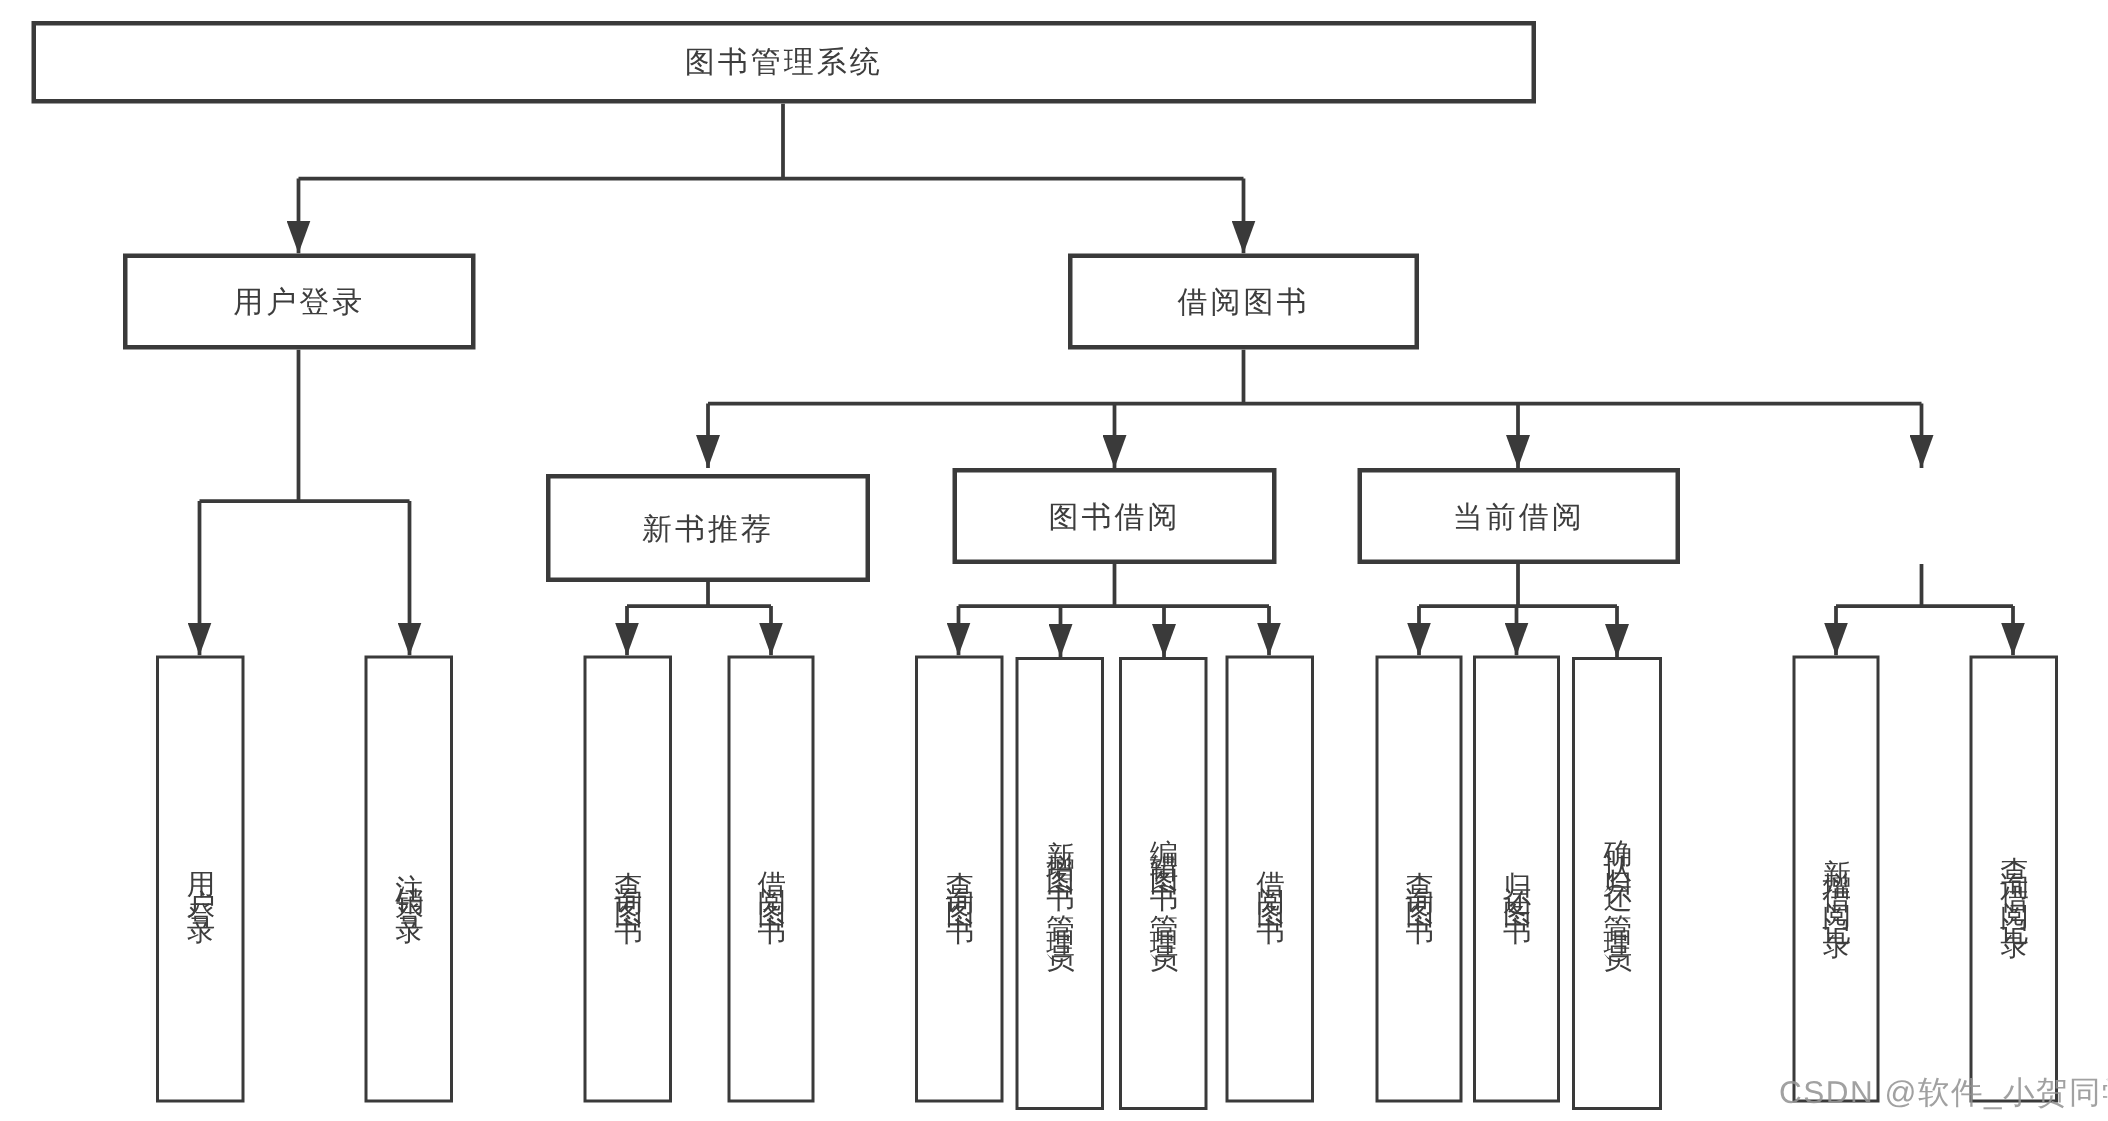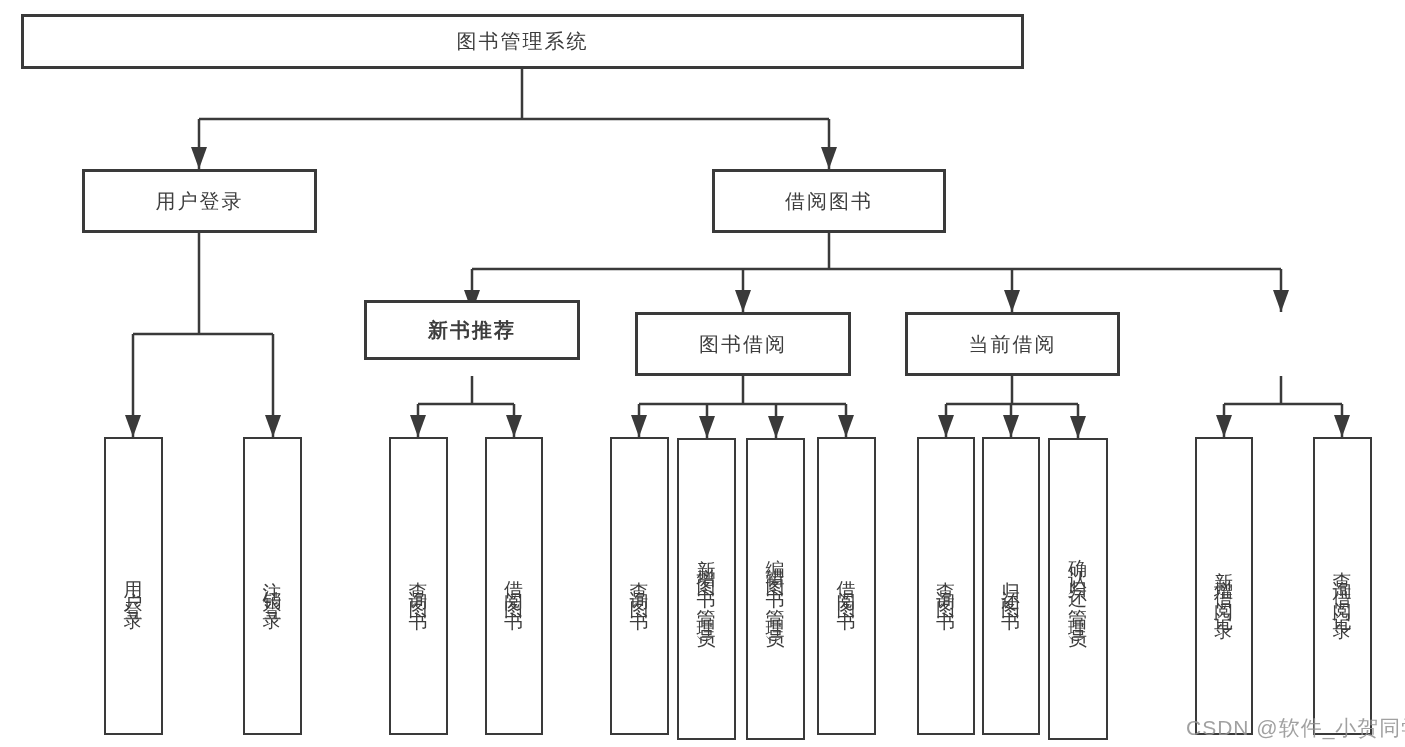--- a/index.html
+++ b/index.html
@@ -25,21 +25,21 @@
     font-size:19px;line-height:1;
     letter-spacing:10px;
     color:#3d3d3d;
   }
   
   #n-root   {left:21px;  top:14px;  width:1003px;height:55px;}
   
   #n-login  {left:82px;  top:169px; width:235px; height:64px;}
   #n-manage {left:712px; top:169px; width:234px; height:64px;}
   
-  #n-g0 {left:364px; top:300px; width:216px; height:60px;font-weight:bold;}
+  #n-g0 {left:364px; top:316px; width:216px; height:72px;}
   #n-g1 {left:635px; top:312px; width:216px; height:64px;}
   #n-g2 {left:905px; top:312px; width:215px; height:64px;}
   #n-g3 {left:1173px;top:312px; width:216px; height:64px;}
   
   #n-login-c0{left:104px; top:437px;width:59px;height:298px;}
   #n-login-c1{left:243px; top:437px;width:59px;height:298px;}
   #n-g0-c0  {left:389px; top:437px;width:59px;height:298px;}
   #n-g0-c1  {left:485px; top:437px;width:58px;height:298px;}
   #n-g1-c0  {left:610px; top:437px;width:59px;height:298px;}
   #n-g1-c1  {left:677px; top:438px;width:59px;height:302px;}

